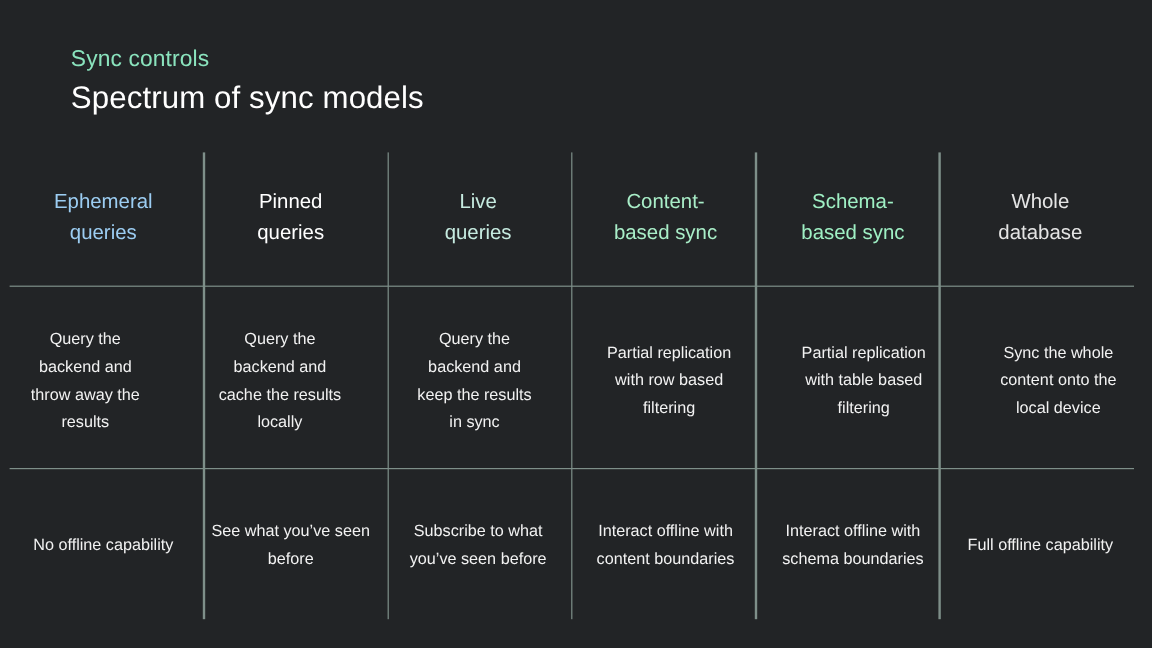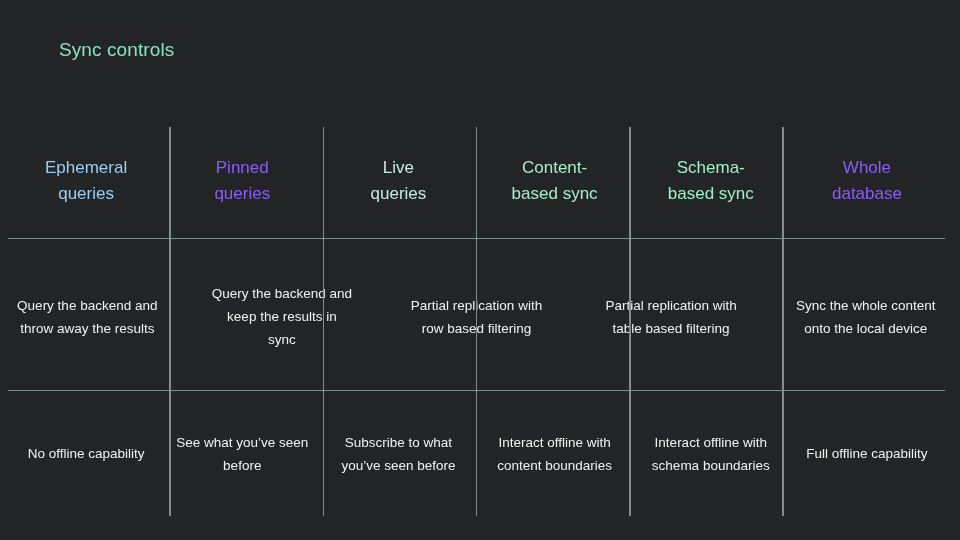--- a/index.html
+++ b/index.html
@@ -81,25 +81,25 @@
 
   .head-cell {
     font-size: 17px;
     line-height: 26px;
     font-weight: 400;
     align-items: flex-start;
     padding-top: 28px;
   }
   
   .hc0 { color: #9ccdf2; }
-  .hc1 { color: #8b5cf6; }
+  .hc1 { color: #ffffff; }
   .hc2 { color: #c6ebe0; }
   .hc3 { color: #a9eec8; }
   .hc4 { color: #9ff0c4; }
-  .hc5 { color: #8b5cf6; }
+  .hc5 { color: #e5e5e5; }
 
   .body-cell {
     font-size: 13.5px;
     line-height: 23px;
     color: #f2f2f2;
     font-weight: 400;
   }
   .row-mid .body-cell { padding-top: 4px; }
 
   
@@ -116,20 +116,21 @@
   .vline.v4 { left: 621.1px; }
   .vline.v5 { left: 774.4px; }
 </style>
 </head>
 <body>
 
 <div id="slide">
 
   <div class="title-block">
     <div class="eyebrow">Sync controls</div>
+    <div class="headline">Spectrum of sync models</div>
   </div>
 
   <div class="grid">
     <div class="grid-rows">
 
       <div class="row row-head">
         <div class="cell head-cell hc0">
           <span style="white-space: pre-line;">Ephemeral
 queries</span>
         </div>
@@ -150,20 +151,21 @@
 based sync</span>
         </div>
         <div class="cell head-cell hc5">
           <span style="white-space: pre-line;">Whole
 database</span>
         </div>
       </div>
 
       <div class="row row-mid">
         <div class="cell body-cell">Query the backend and throw away the results</div>
+        <div class="cell body-cell">Query the backend and cache the results locally</div>
         <div class="cell body-cell">Query the backend and keep the results in sync</div>
         <div class="cell body-cell">Partial replication with row based filtering</div>
         <div class="cell body-cell">Partial replication with table based filtering</div>
         <div class="cell body-cell">Sync the whole content onto the local device</div>
       </div>
 
       <div class="row row-last">
         <div class="cell body-cell">No offline capability</div>
         <div class="cell body-cell">See what you’ve seen before</div>
         <div class="cell body-cell">Subscribe to what you’ve seen before</div>

